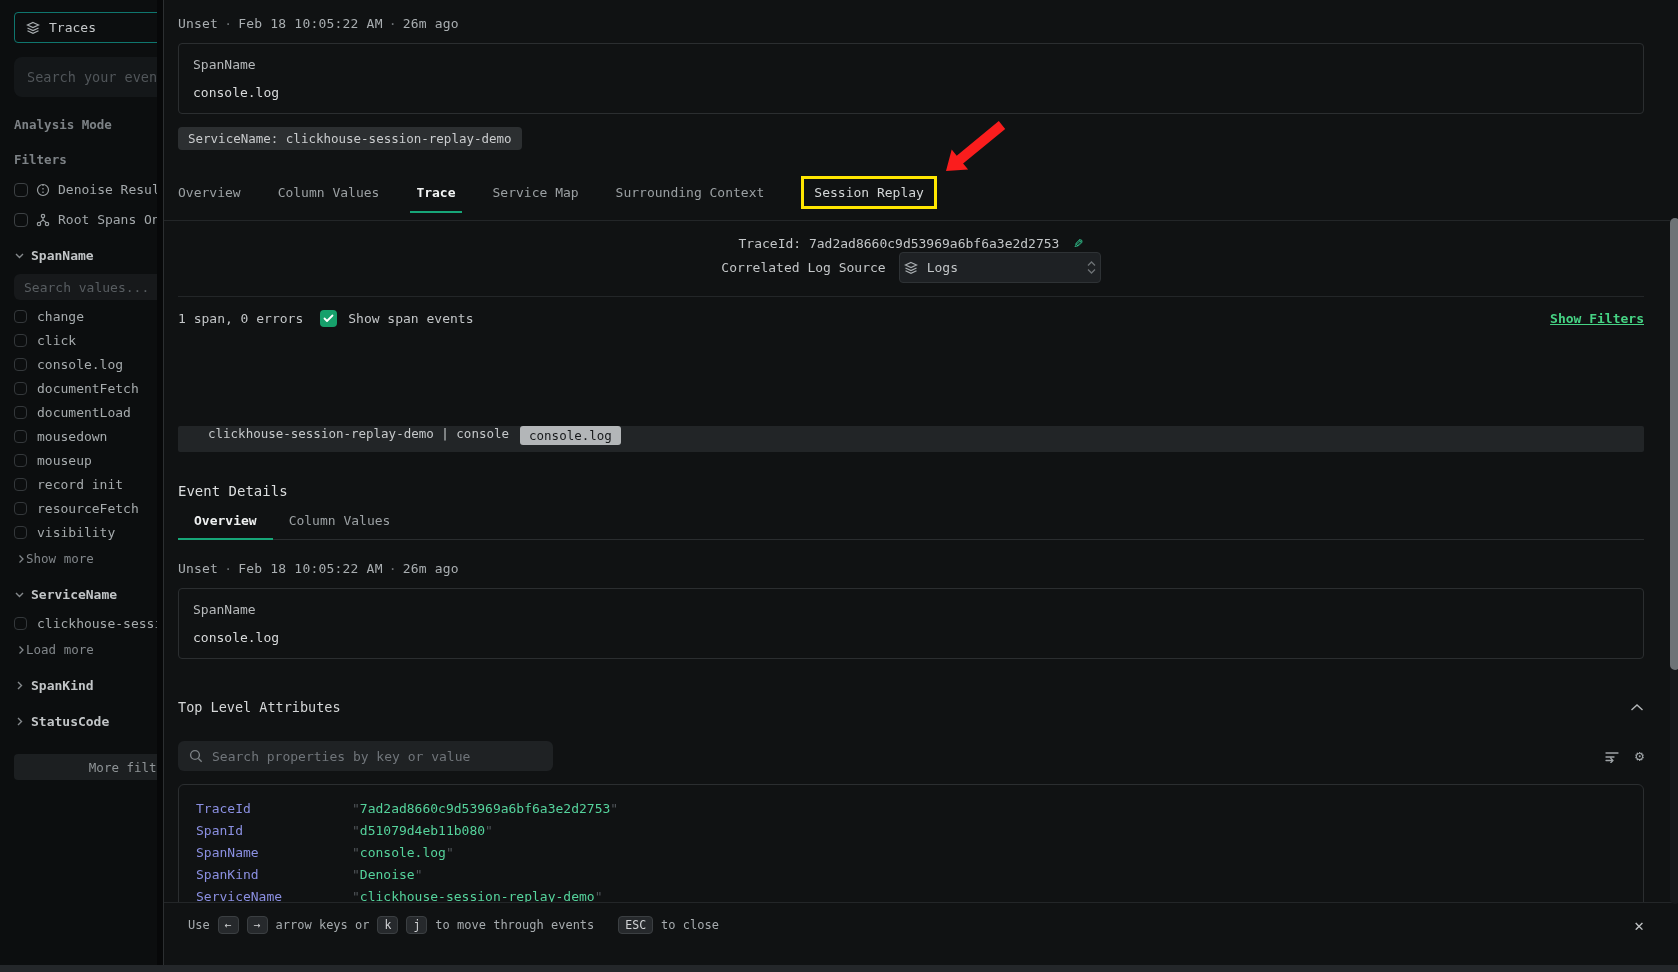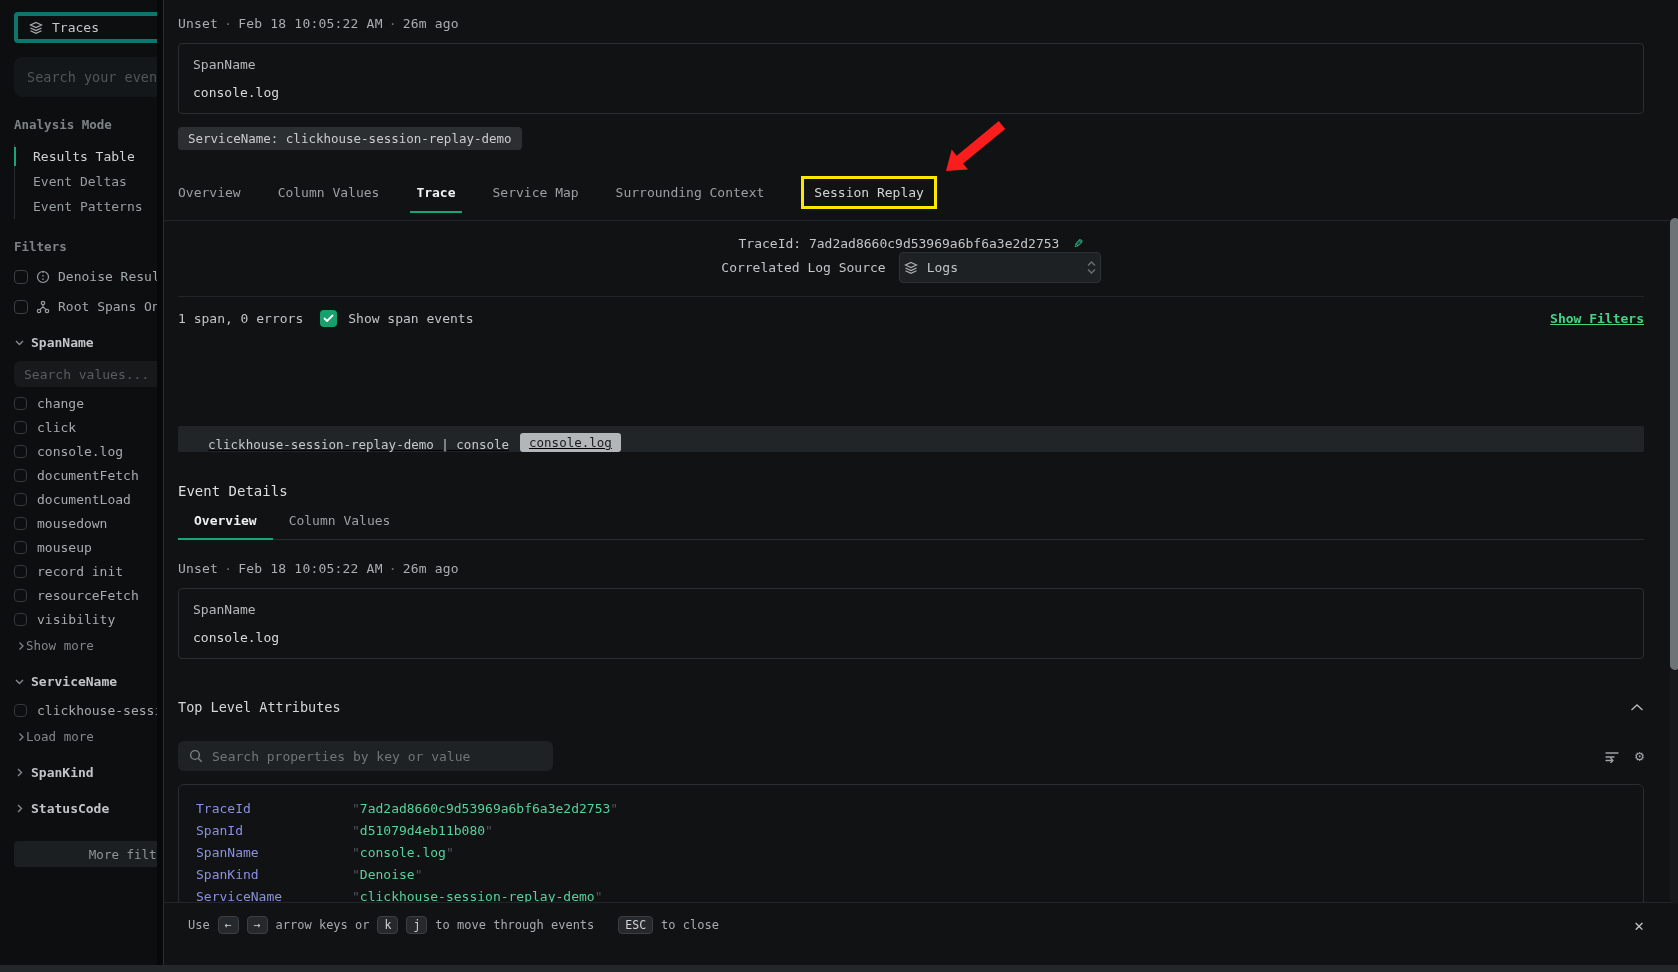--- a/index.html
+++ b/index.html
@@ -5,21 +5,21 @@
   * { margin:0; padding:0; box-sizing:border-box; }
   html,body { width:1678px; height:972px; background:#070809; overflow:hidden;
     font-family:"DejaVu Sans Mono","Liberation Mono",monospace; }
   .page { position:relative; width:1678px; height:972px; background:#070809; }
 
   
   .sidebar { position:absolute; left:0; top:0; width:157px; height:972px;
     background:#0c0e0f; overflow:hidden; }
   .sidebar-inner { width:260px; padding:12px 0 0 14px; }
   .traces-btn { display:flex; align-items:center; gap:9px; width:190px; height:31px;
-    border:4px solid #0f766e; border-radius:4px; padding:0 11px; color:#c6c9cb; font-size:13px; }
+    border:1px solid #0f766e; border-radius:4px; padding:0 11px; color:#c6c9cb; font-size:13px; }
   .sidebar-search { margin-top:14px; width:210px; height:40px; background:#141719; border-radius:8px;
     display:flex; align-items:center; padding:0 13px; color:#51565a; font-size:13.5px; }
   .section-label { margin-top:20px; font-size:12.5px; color:#7d8286; font-weight:bold; }
   .mode-list { margin-top:12px; border-left:1px solid #2a2d2f; }
   .mode-item { position:relative; padding:5px 0 5px 18px; font-size:13px; color:#989da0; cursor:pointer; }
   .mode-item.active { color:#d0d3d4; }
   .mode-item.active::before { content:""; position:absolute; left:-1px; top:3px; bottom:3px;
     width:2px; background:#17a678; }
   .toggle-row { display:flex; align-items:center; gap:8px; margin-top:15px; font-size:13px; color:#a3a8ab; }
   .cbx { width:14px; height:14px; border:1.5px solid #3d4144; border-radius:4px; flex:0 0 auto; }
@@ -64,21 +64,21 @@
   .select-box .updn { margin-left:auto; display:flex; flex-direction:column; gap:1px; color:#6d7275; }
   .row-divider { height:1px; background:#232628; }
 
   .summary-row { display:flex; align-items:center; justify-content:space-between; padding:13px 0; }
   .summary-left { display:flex; align-items:center; font-size:13px; color:#c3c6c8; }
   .green-cbx { width:17px; height:17px; background:#16a06b; border-radius:4px; margin-left:17px;
     display:flex; align-items:center; justify-content:center; }
   .show-filters { font-size:13px; color:#46d384; text-decoration:underline; font-weight:bold; }
 
   .waterfall-space { height:86px; }
-  .waterfall-bar { height:26px; background:#222527; border-radius:2px; display:flex; align-items:flex-end;text-decoration:underline; }
+  .waterfall-bar { height:26px; background:#222527; border-radius:2px; display:flex; align-items:flex-start; }
   .waterfall-bar .wf-text { margin-left:30px; font-size:12.5px; color:#c6c9cb; }
   .wf-badge { margin-left:11px; background:#b3b6b8; color:#17191b; font-size:12.5px;
     padding:2px 9px; border-radius:3px; }
 
   .ed-title { margin-top:31px; font-size:14px; color:#dcdedf; }
   .ed-tabs { display:flex; margin-top:14px; border-bottom:1px solid #2a2d2f; }
   .ed-tab { position:relative; font-size:13px; color:#9ba0a3; padding:0 16px 11px 16px; cursor:pointer; }
   .ed-tab.active { color:#eef0f0; font-weight:bold; }
   .ed-tab.active::after { content:""; position:absolute; left:0; right:0; bottom:-1px;
     height:2px; background:#17a678; }
@@ -130,25 +130,20 @@
           </svg>
         </span>
         <span>Traces</span>
       </div>
 
       <div class="sidebar-search">
         <span>Search your event</span>
       </div>
 
       <div class="section-label">Analysis Mode</div>
-      <div class="mode-list">
-        <div class="mode-item active">Results Table</div>
-        <div class="mode-item">Event Deltas</div>
-        <div class="mode-item">Event Patterns</div>
-      </div>
 
       <div class="section-label">Filters</div>
 
       <div class="toggle-row">
         <span class="cbx"></span>
         <span class="chev">
           <svg width="14" height="14" viewBox="0 0 14 14" fill="none" stroke="#9a9fa2" stroke-width="1.2">
             <circle cx="7" cy="7" r="5.5"></circle>
               <path d="M7 1.5 V12.5" stroke-dasharray="1.5 2"></path>
           </svg>

